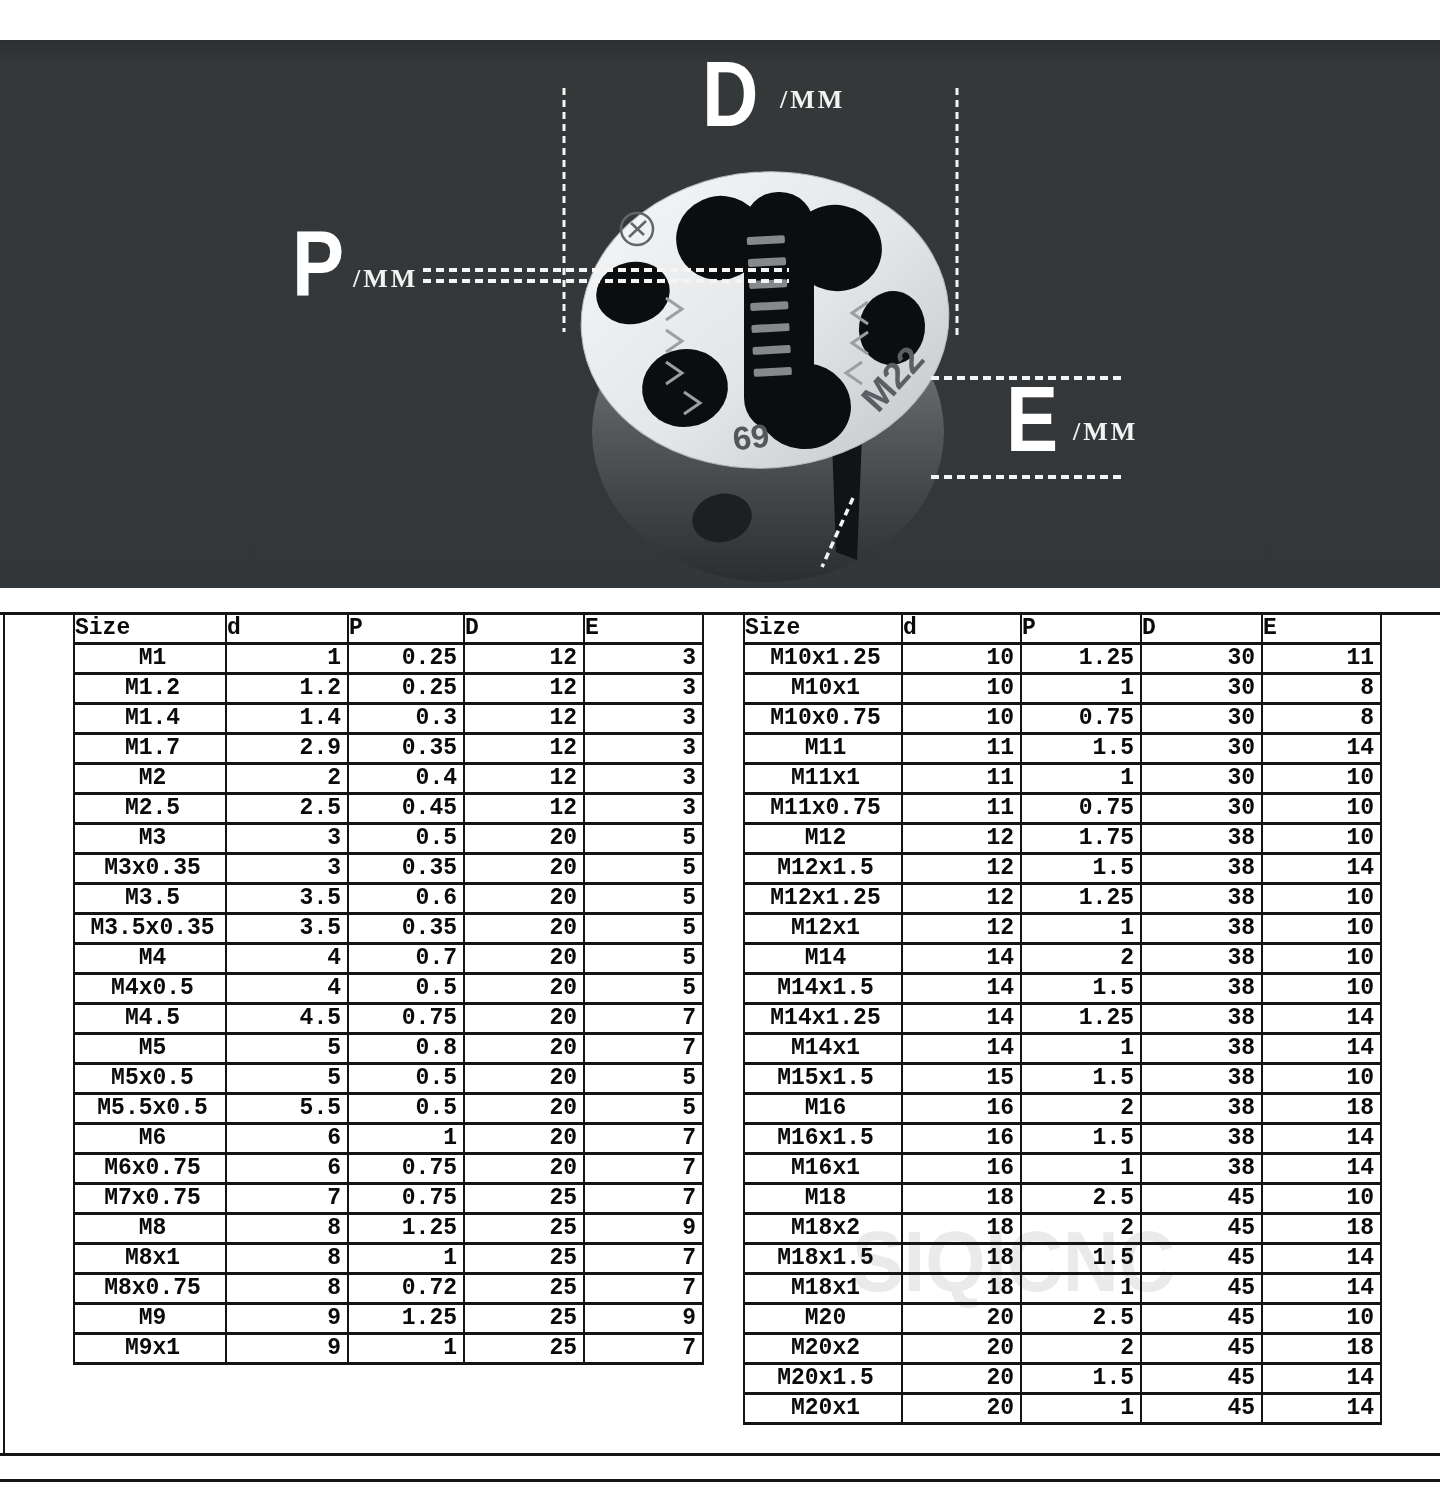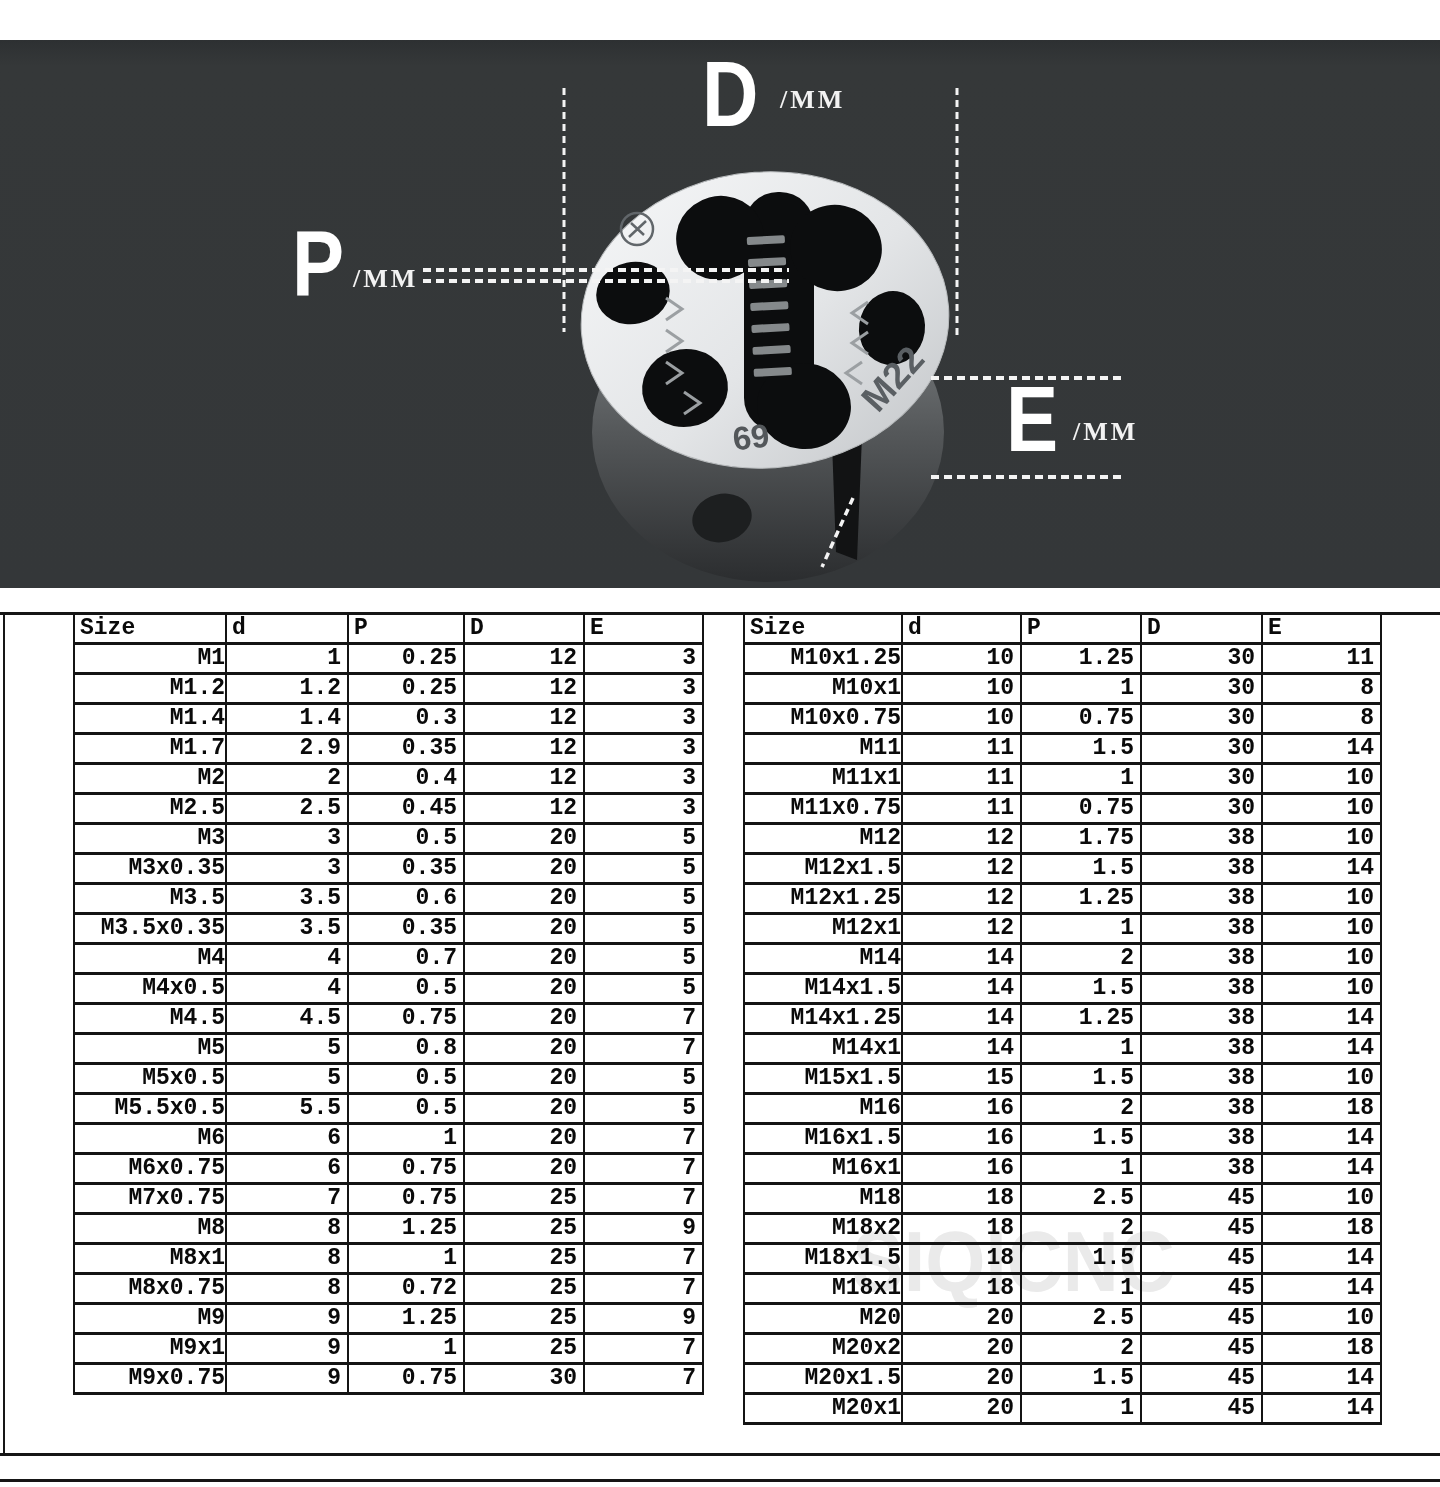--- a/index.html
+++ b/index.html
@@ -46,22 +46,22 @@
     font-family:"Liberation Mono",monospace;font-weight:bold;font-size:23px;
     color:#0a0a0a;z-index:2;background:transparent;
   }
   #tbl-left{left:73px;width:630px;}
   #tbl-right{left:743px;width:638px;}
   table.dietbl th,table.dietbl td{
     border:2px solid #141414;border-top-width:3px;border-bottom-width:3px;
     height:27px;line-height:27px;padding:0;white-space:nowrap;overflow:hidden;
     font-weight:bold;
   }
-  table.dietbl th{text-align:left;padding-left:5px;}
-  table.dietbl td.size{text-align:right;padding-left:5px;}
+  table.dietbl th{text-align:left;}
+  table.dietbl td.size{text-align:center;padding-left:5px;}
   table.dietbl td.num{text-align:right;padding-right:6px;}
 </style>
 </head>
 <body>
 
 <div class="hero">
 
   <svg width="1440" height="548" viewBox="0 0 1440 548">
     <defs>
       <linearGradient id="faceGrad" x1="0" y1="0" x2="1" y2="1">
@@ -327,27 +327,20 @@
         <td class="num">25</td>
         <td class="num">9</td>
       </tr>
       <tr>
         <td class="size">M9x1</td>
         <td class="num">9</td>
         <td class="num">1</td>
         <td class="num">25</td>
         <td class="num">7</td>
       </tr>
-      <tr>
-        <td class="size">M9x0.75</td>
-        <td class="num">9</td>
-        <td class="num">0.75</td>
-        <td class="num">30</td>
-        <td class="num">7</td>
-      </tr>
     </tbody>
 </table>
 
 <table class="dietbl" id="tbl-right">
   <colgroup>
       <col style="width:158px">
       <col style="width:119px">
       <col style="width:120px">
       <col style="width:121px">
       <col style="width:119px">

